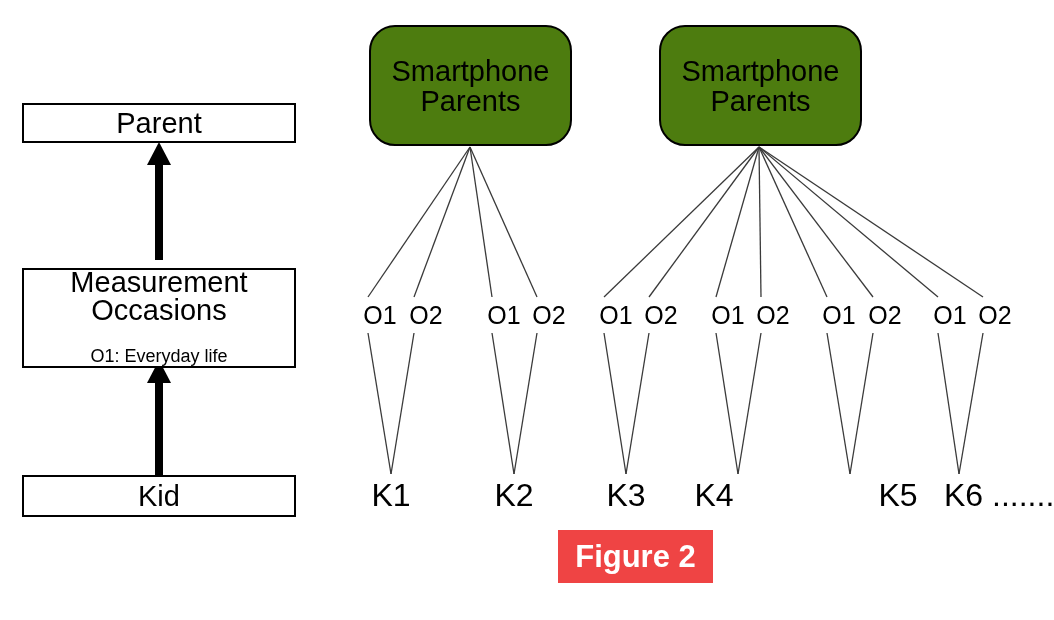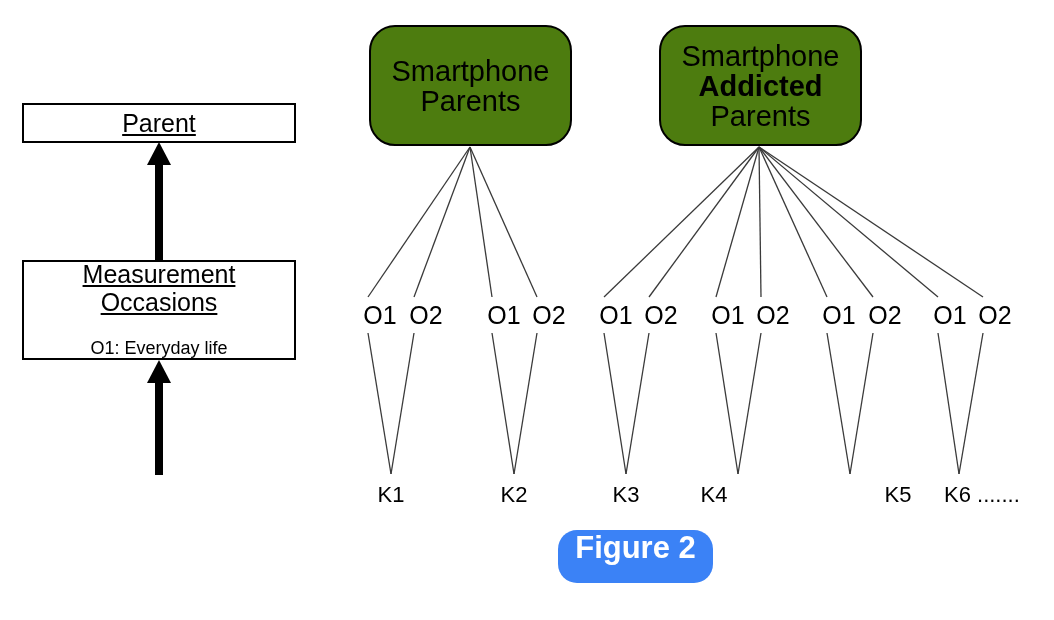--- a/index.html
+++ b/index.html
@@ -27,26 +27,25 @@
     width: 270px;
     border: 2px solid #000000;
     background: #ffffff;
     display: flex;
     flex-direction: column;
     align-items: center;
     justify-content: center;
     text-align: center;
   }
   .rect-box .big-label {
-    font-size: 25px;
+    font-size: 29px;
     line-height: 28px;
-    text-decoration: underline;
   }
   #parent-box { top: 103px; height: 36px; }
-  #measurement-box { top: 260px; height: 96px; }
+  #measurement-box { top: 268px; height: 96px; }
   #kid-box { top: 475px; height: 38px; }
   .sub-label {
     font-size: 18px;
     line-height: 24px;
     margin-top: 20px;
   }
   .round-box {
     position: absolute;
     top: 25px;
     height: 117px;
@@ -70,41 +69,41 @@
     transform: translateX(-50%);
     font-size: 25px;
     line-height: 30px;
     white-space: nowrap;
     margin-left: 12px;
   }
   .k-label {
     position: absolute;
     top: 480px;
     transform: translateX(-50%);
-    font-size: 22px;
+    font-size: 32px;
     line-height: 30px;
     white-space: nowrap;
   }
   .k-label.left-anchored {
     transform: none;
     text-align: center;
   }
   #figure-caption {
     position: absolute;
     left: 558px;
     top: 530px;
     width: 155px;
     height: 53px;
-    background: #3b82f6;
+    background: #ef4444;
     color: #ffffff;
     display: flex;
+    align-items: center;
     justify-content: center;
     font-size: 31px;
     font-weight: bold;
-    border-radius: 19px;
   }
 </style>
 </head>
 <body>
 
 <div id="stage">
 
   <svg id="connectors" viewBox="0 0 1054 620" xmlns="http://www.w3.org/2000/svg">
 
     <g fill="#000000">
@@ -152,29 +151,31 @@
 
   <div id="parent-box" class="rect-box">
     <span class="big-label">Parent</span>
   </div>
 
   <div id="measurement-box" class="rect-box">
     <span class="big-label">Measurement Occasions</span>
     <span class="sub-label">O1: Everyday life</span>
   </div>
 
+  <div id="kid-box" class="rect-box">
+    <span class="big-label">Kid</span>
+  </div>
 
   <div id="group-box-0" class="round-box">
     <span>Smartphone</span>
     <span>Parents</span>
   </div>
 
   <div id="group-box-1" class="round-box">
     <span>Smartphone</span>
-    <span class="bold-line">Addicted</span>
     <span>Parents</span>
   </div>
 
   <span class="o-label" style="left:368px">O1</span>
   <span class="o-label" style="left:414px">O2</span>
   <span class="o-label" style="left:492px">O1</span>
   <span class="o-label" style="left:537px">O2</span>
   <span class="o-label" style="left:604px">O1</span>
   <span class="o-label" style="left:649px">O2</span>
   <span class="o-label" style="left:716px">O1</span>

